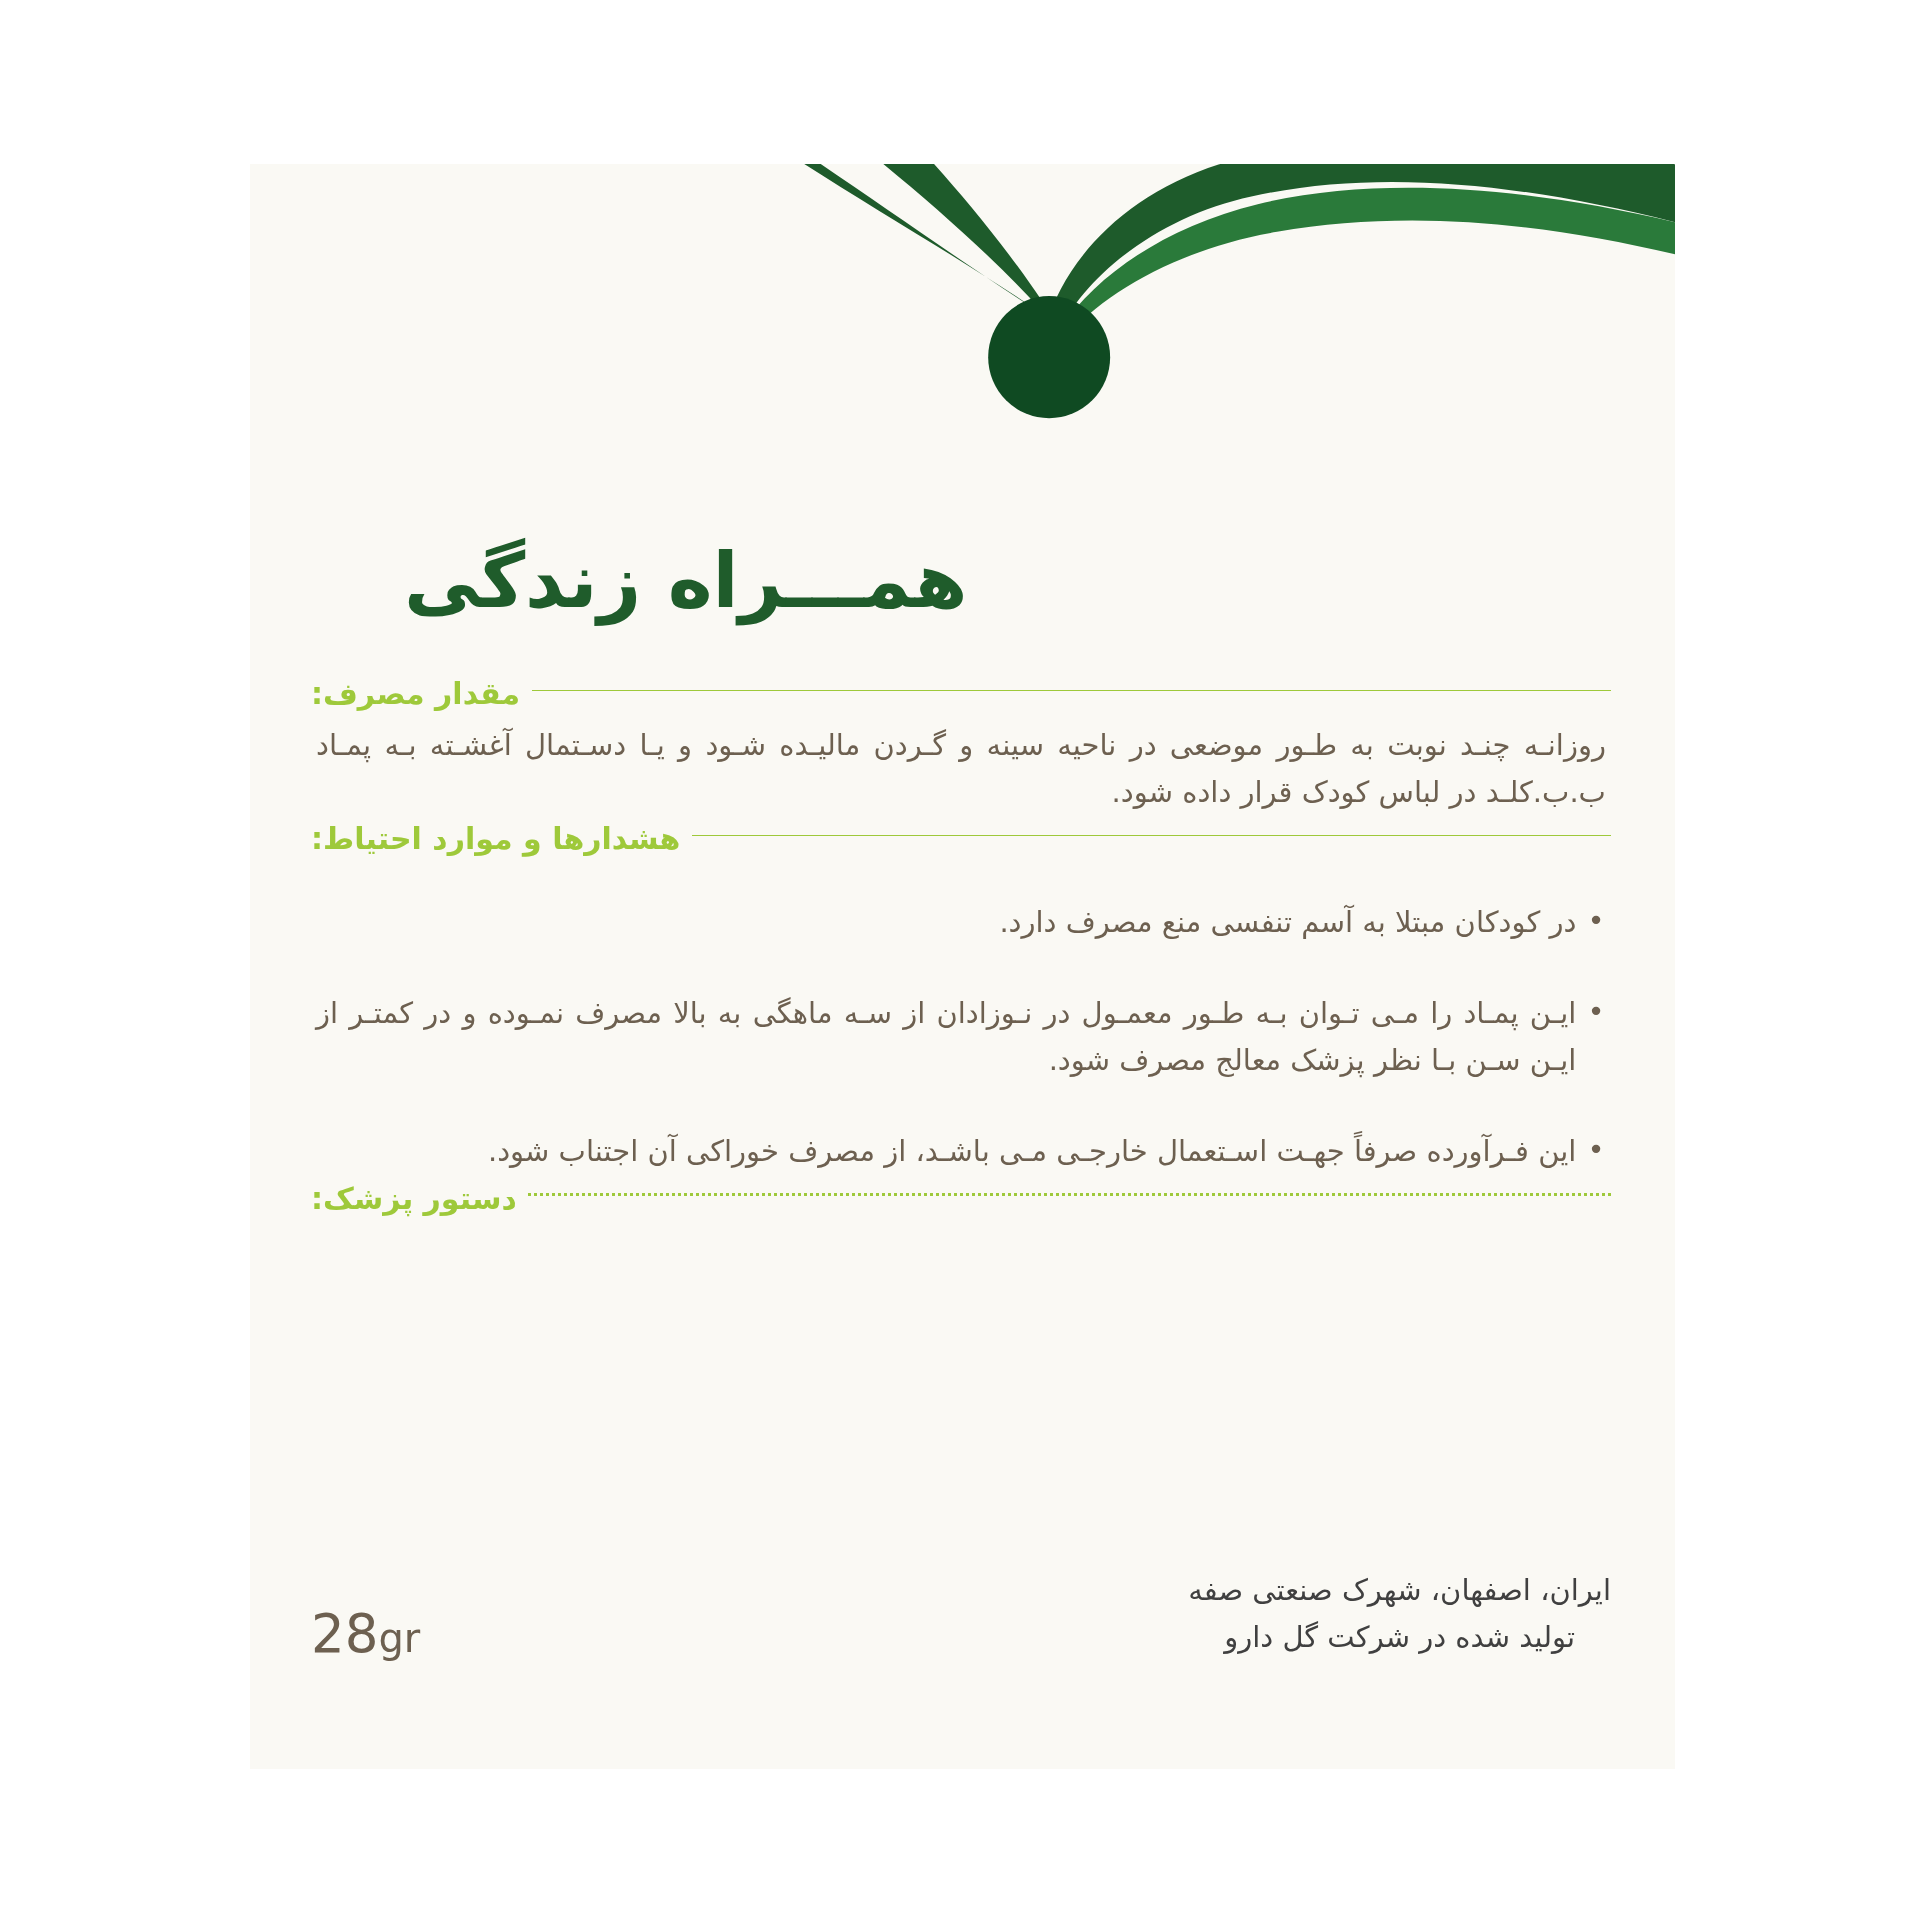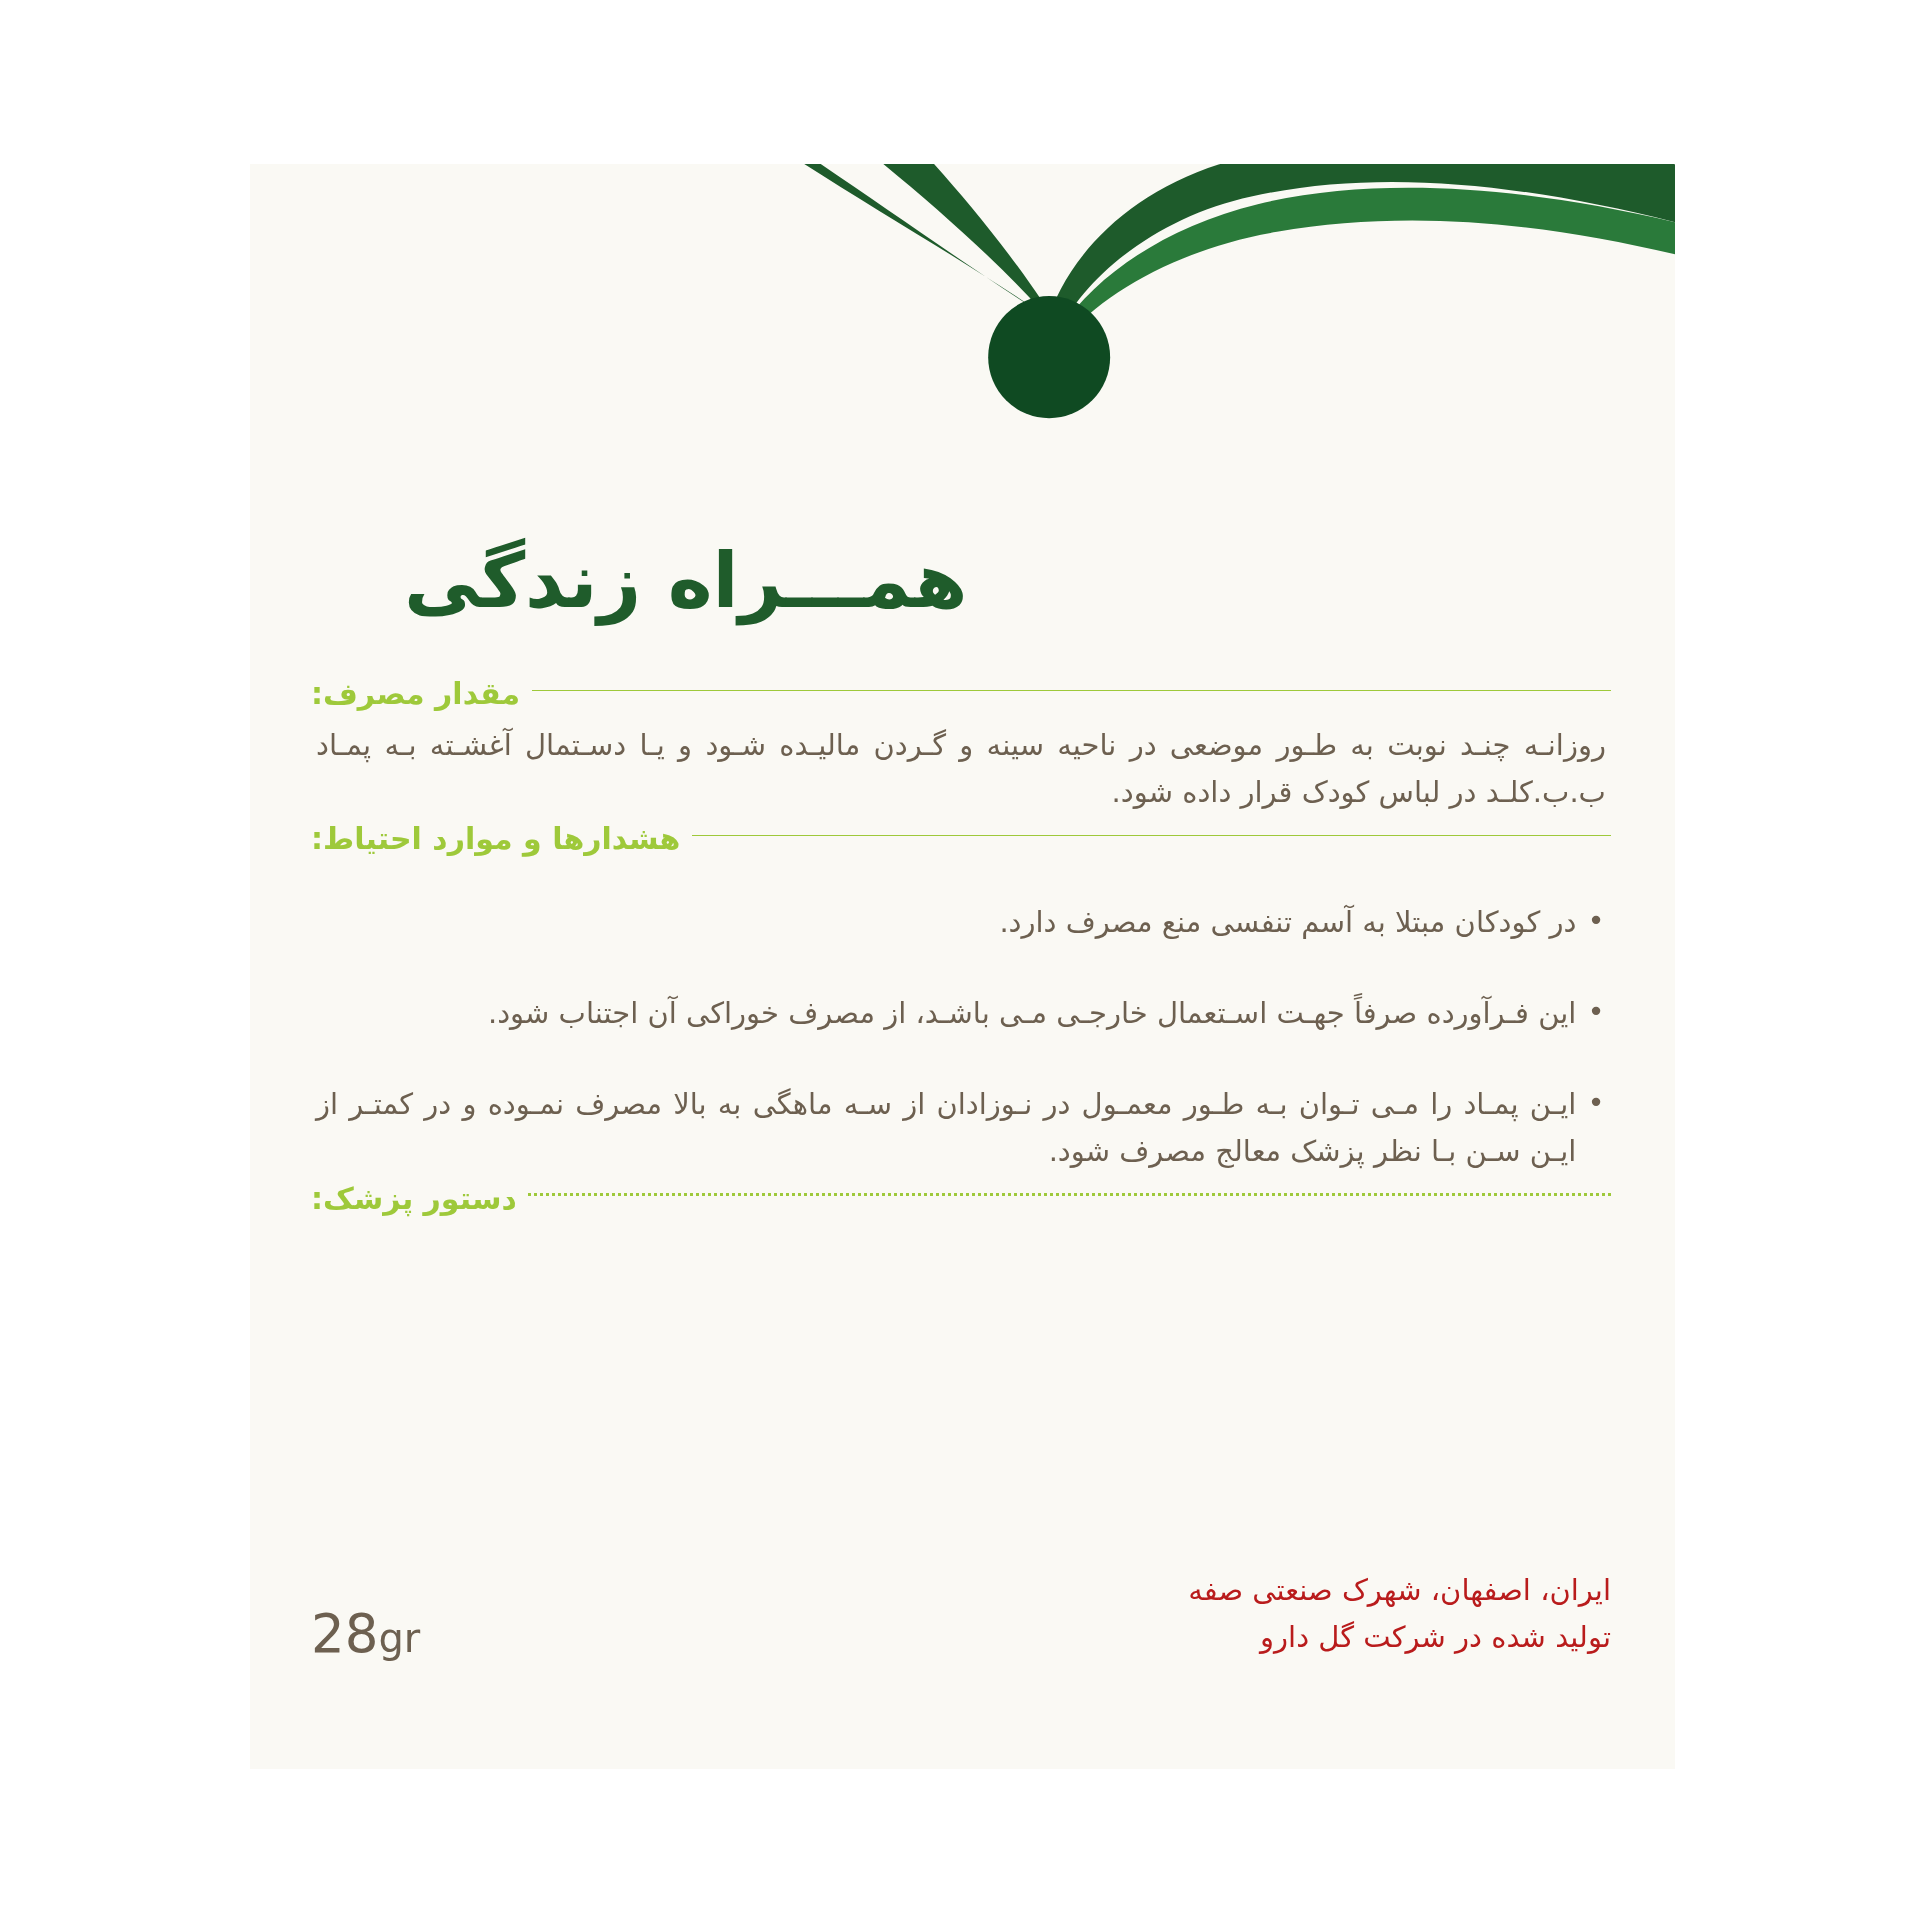--- a/index.html
+++ b/index.html
@@ -149,24 +149,24 @@
     font-size: 53px;
     line-height: 1;
     direction: ltr;
     white-space: nowrap;
   }
   .weight .unit {
     font-size: 40px;
     margin-top: 24px;
   }
   .manufacturer {
-    color: #b91c1c;
+    color: #404040;
     font-size: 29px;
     line-height: 1.6;
-    text-align: right;
+    text-align: center;
     direction: rtl;
   }
 </style>
 </head>
 <body>
 
 <div class="package">
 
   <svg class="leaf-art" viewBox="0 0 2220 560" preserveAspectRatio="none">
     <path d="M760,-40 C900,60 1100,170 1230,260 C1120,190 980,90 860,10 Z" fill="#1e5b2b"></path>
@@ -185,22 +185,22 @@
       <span class="rule"></span>
     </div>
     <p class="para">روزانـه چنـد نوبت به طـور موضعی در ناحیه سینه و گـردن مالیـده شـود و یـا دسـتمال آغشـته بـه پمـاد ب.ب.کلـد در لباس کودک قرار داده شود.</p>
 
     <div class="section-head">
       <span class="label">هشدارها و موارد احتیاط:</span>
       <span class="rule"></span>
     </div>
     <ul class="bullets">
       <li>در کودکان مبتلا به آسم تنفسی منع مصرف دارد.</li>
+      <li>ایـن پمـاد را مـی تـوان بـه طـور معمـول در نـوزادان از سـه ماهگی به بالا مصرف نمـوده و در کمتـر از ایـن سـن بـا نظر پزشک معالج مصرف شود.</li>
       <li>این فـرآورده صرفاً جهـت اسـتعمال خارجـی مـی باشـد، از مصرف خوراکی آن اجتناب شود.</li>
-      <li>ایـن پمـاد را مـی تـوان بـه طـور معمـول در نـوزادان از سـه ماهگی به بالا مصرف نمـوده و در کمتـر از ایـن سـن بـا نظر پزشک معالج مصرف شود.</li>
     </ul>
 
 
     <div class="section-head">
       <span class="label">دستور پزشک:</span>
       <span class="rule dotted"></span>
     </div>
 
   </div>
 

